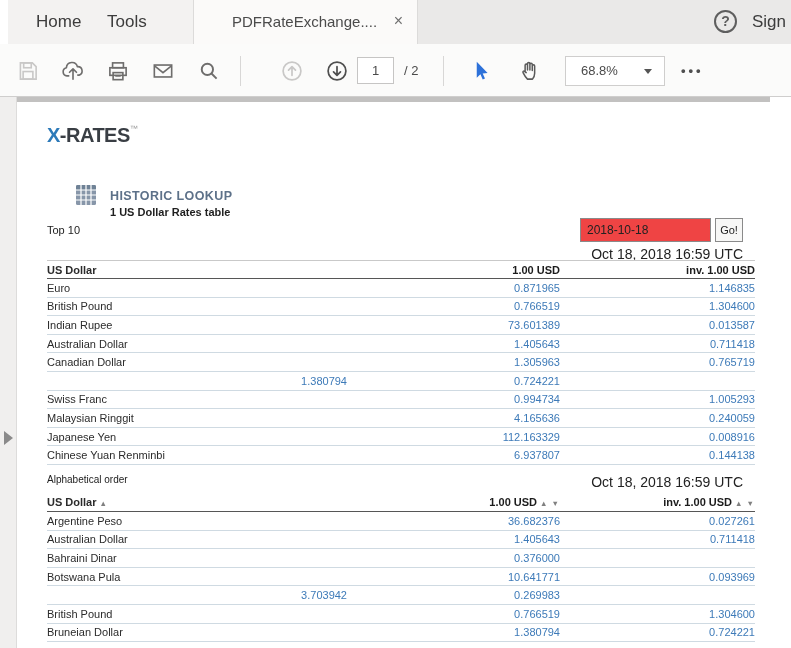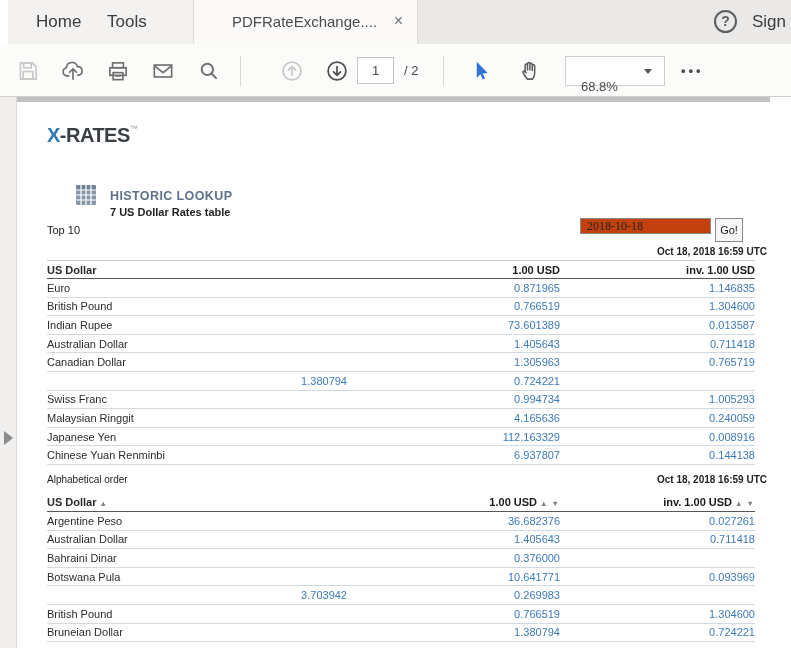--- a/index.html
+++ b/index.html
@@ -24,21 +24,21 @@
   
   .toolbar { position:absolute; left:0; top:44px; width:791px; height:53px; background:#fbfbfa; border-bottom:1px solid #cfcecd; }
   .tbtn { position:absolute; top:14px; width:26px; height:26px; color:#6e6d6c; cursor:pointer; }
   .tbtn svg { width:26px; height:26px; display:block; }
   .tbtn.disabled { color:#c9c8c7; cursor:default; }
   .tsep { position:absolute; top:12px; width:1px; height:30px; background:#d8d7d6; }
   .pagebox { position:absolute; left:357px; top:13px; width:37px; height:27px; background:#fff; border:1px solid #c6c5c4;
              text-align:center; font-size:13px; color:#4a4a4a; line-height:25px; }
   .pagetotal { position:absolute; left:404px; top:14px; font-size:13px; color:#4a4a4a; line-height:26px; }
   .zoombox { position:absolute; left:565px; top:12px; width:100px; height:30px; background:#fff; border:1px solid #cfcecd; cursor:pointer; }
-  .zoomval { position:absolute; left:15px; top:0; line-height:28px; font-size:13px; color:#4a4a4a;margin-top:16px; }
+  .zoomval { position:absolute; left:15px; top:0; line-height:28px; font-size:13px; color:#4a4a4a; }
   .zoomcaret { position:absolute; right:12px; top:12px; width:0; height:0;
                border-left:4px solid transparent; border-right:4px solid transparent; border-top:5px solid #555; }
   .more { position:absolute; left:681px; top:14px; font-size:13px; letter-spacing:3px; color:#4f4f4f; line-height:26px; font-weight:bold; cursor:pointer; }
 
   
   .docarea { position:absolute; left:0; top:97px; width:791px; height:551px; background:#fff; }
   .navstrip { position:absolute; left:0; top:0; width:17px; height:551px; background:#f0efee; border-right:1px solid #dddcdb; }
   .expander { position:absolute; left:4px; top:334px; width:0; height:0;
               border-top:7px solid transparent; border-bottom:7px solid transparent; border-left:9px solid #8a8a8a; cursor:pointer; }
   .grayband { position:absolute; left:17px; top:0; width:753px; height:5px; background:#c2c1c0; }
@@ -47,25 +47,25 @@
   
   .logo { position:absolute; left:30px; top:22px; font-size:20px; font-weight:800; letter-spacing:-0.5px; color:#393e44; }
   .logo .x { color:#2d7ab9; }
   .logo .tm { font-size:8px; color:#9a9a9a; vertical-align:top; font-weight:normal; }
 
   .lookup-icon { position:absolute; left:58px; top:82px; width:22px; height:22px; }
   .lookup-title { position:absolute; left:93px; top:87px; font-size:12.5px; letter-spacing:0.4px; color:#5d7189; font-weight:600; }
   .lookup-sub { position:absolute; left:93px; top:104px; font-size:11px; font-weight:700; color:#1f1f1f; }
 
   .toplabel { position:absolute; left:30px; top:122px; font-size:11px; color:#222; }
-  .dateinput { position:absolute; left:563px; top:116px; width:131px; height:16px; border:1px solid #8a8a8a;
-               font-family:Liberation Serif, serif; font-size:12px; color:#222; padding-left:6px; background:#c2410c; }
+  .dateinput { position:absolute; left:563px; top:116px; width:131px; height:24px; border:1px solid #8a8a8a;
+               font-family:Liberation Sans, sans-serif; font-size:12px; color:#222; padding-left:6px; background:#ef4444; }
   .gobtn { position:absolute; left:698px; top:116px; height:24px; width:28px; border:1px solid #8a8a8a; background:#f7f7f6;
            font-family:"Liberation Sans", sans-serif; font-size:11px; color:#222; cursor:pointer; }
-  .stamp { position:absolute; right:24px; font-size:10px; font-weight:700; color:#222; }
+  .stamp { position:absolute; right:48px; font-size:14px; font-weight:400; color:#222; }
   .stamp.t1 { top:144px; }
   .stamp.t2 { top:372px; }
   .alphalabel { position:absolute; left:30px; top:372px; font-size:10px; color:#222; }
 
   .tbl { position:absolute; left:30px; width:708px; }
   .tbl.one { top:158px; }
   .tbl.two { top:391px; }
   .trow, .thead { display:grid; grid-template-columns:300px 213px 195px; align-items:center; }
   .thead { height:19px; border-top:1px solid #c9c9c9; border-bottom:1px solid #565656; font-size:11px; font-weight:700; color:#1c1c1c; }
   .tbl.two .thead { border-top:none; }
@@ -172,21 +172,21 @@
     <span class="lookup-icon">
       <svg viewBox="0 0 22 22">
           <rect x="1" y="1" width="20" height="20" rx="1.5" fill="#8796a9"></rect>
           <rect x="1" y="1" width="20" height="5" rx="1.5" fill="#6f8296"></rect>
           <g stroke="#ffffff" stroke-width="1.2">
             <path d="M1 6h20M1 11h20M1 16h20M6 1v20M11 1v20M16 1v20"></path>
           </g>
         </svg>
     </span>
     <div class="lookup-title">HISTORIC LOOKUP</div>
-    <div class="lookup-sub">7 US Dollar Rates table</div>
+    <div class="lookup-sub">1 US Dollar Rates table</div>
 
     <div class="toplabel">Top 10</div>
     <input class="dateinput" value="2018-10-18" style="">
     <button class="gobtn">Go!</button>
     <div class="stamp t1">Oct 18, 2018 16:59 UTC</div>
 
     <div class="tbl one">
       <div class="thead">
         <div class="cell-name">US Dollar</div>
         <div class="hnum">1.00 USD</div>

